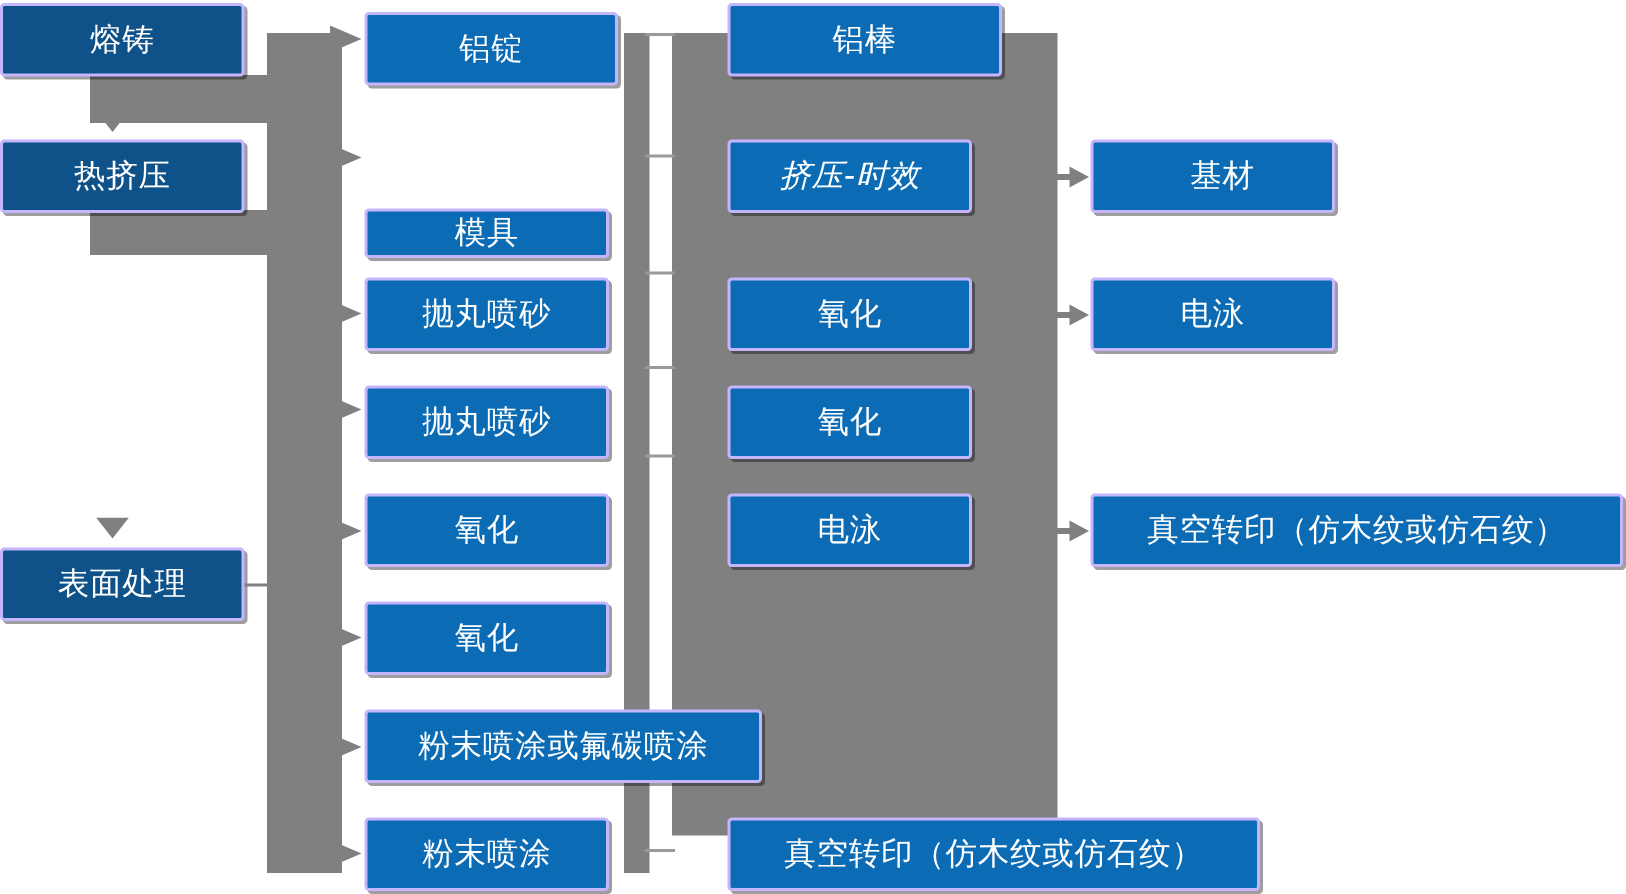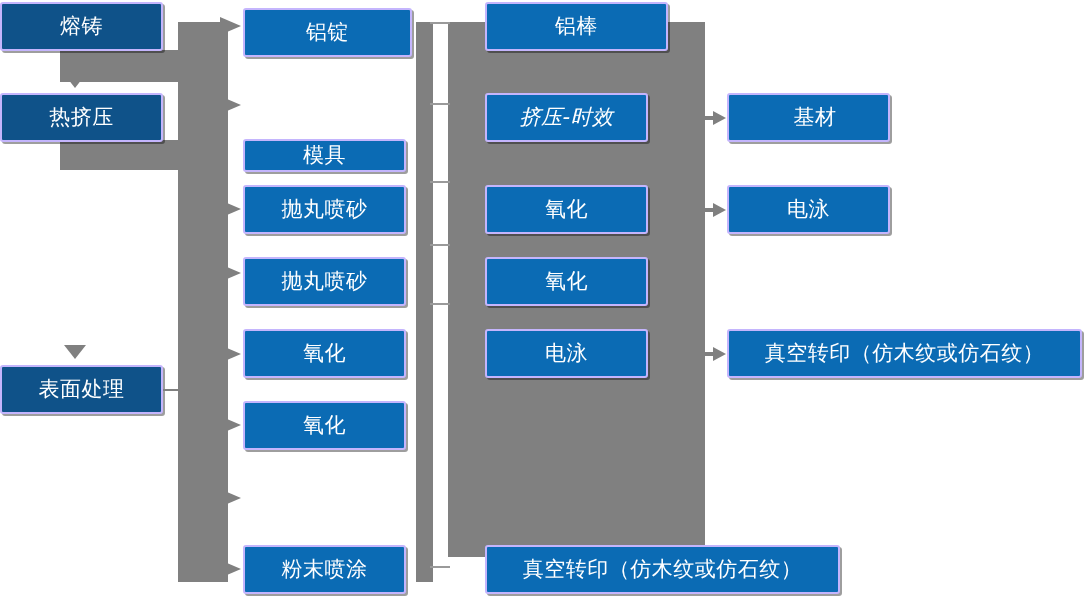--- a/index.html
+++ b/index.html
@@ -185,20 +185,23 @@
   </div>
   <div class="node light" style="left:243px; top:257px; width:163px; height:49px;">
     <span>抛丸喷砂</span>
   </div>
   <div class="node light" style="left:243px; top:329px; width:163px; height:49px;">
     <span>氧化</span>
   </div>
   <div class="node light" style="left:243px; top:401px; width:163px; height:49px;">
     <span>氧化</span>
   </div>
+  <div class="node light" style="left:243px; top:473px; width:265px; height:49px;">
+    <span>粉末喷涂或氟碳喷涂</span>
+  </div>
   <div class="node light" style="left:243px; top:545px; width:163px; height:49px;">
     <span>粉末喷涂</span>
   </div>
 
   <div class="node light" style="left:485px; top:2px; width:183px; height:49px;">
     <span>铝棒</span>
   </div>
   <div class="node light" style="left:485px; top:93px; width:163px; height:49px;font-style:italic;">
     <span>挤压-时效</span>
   </div>

